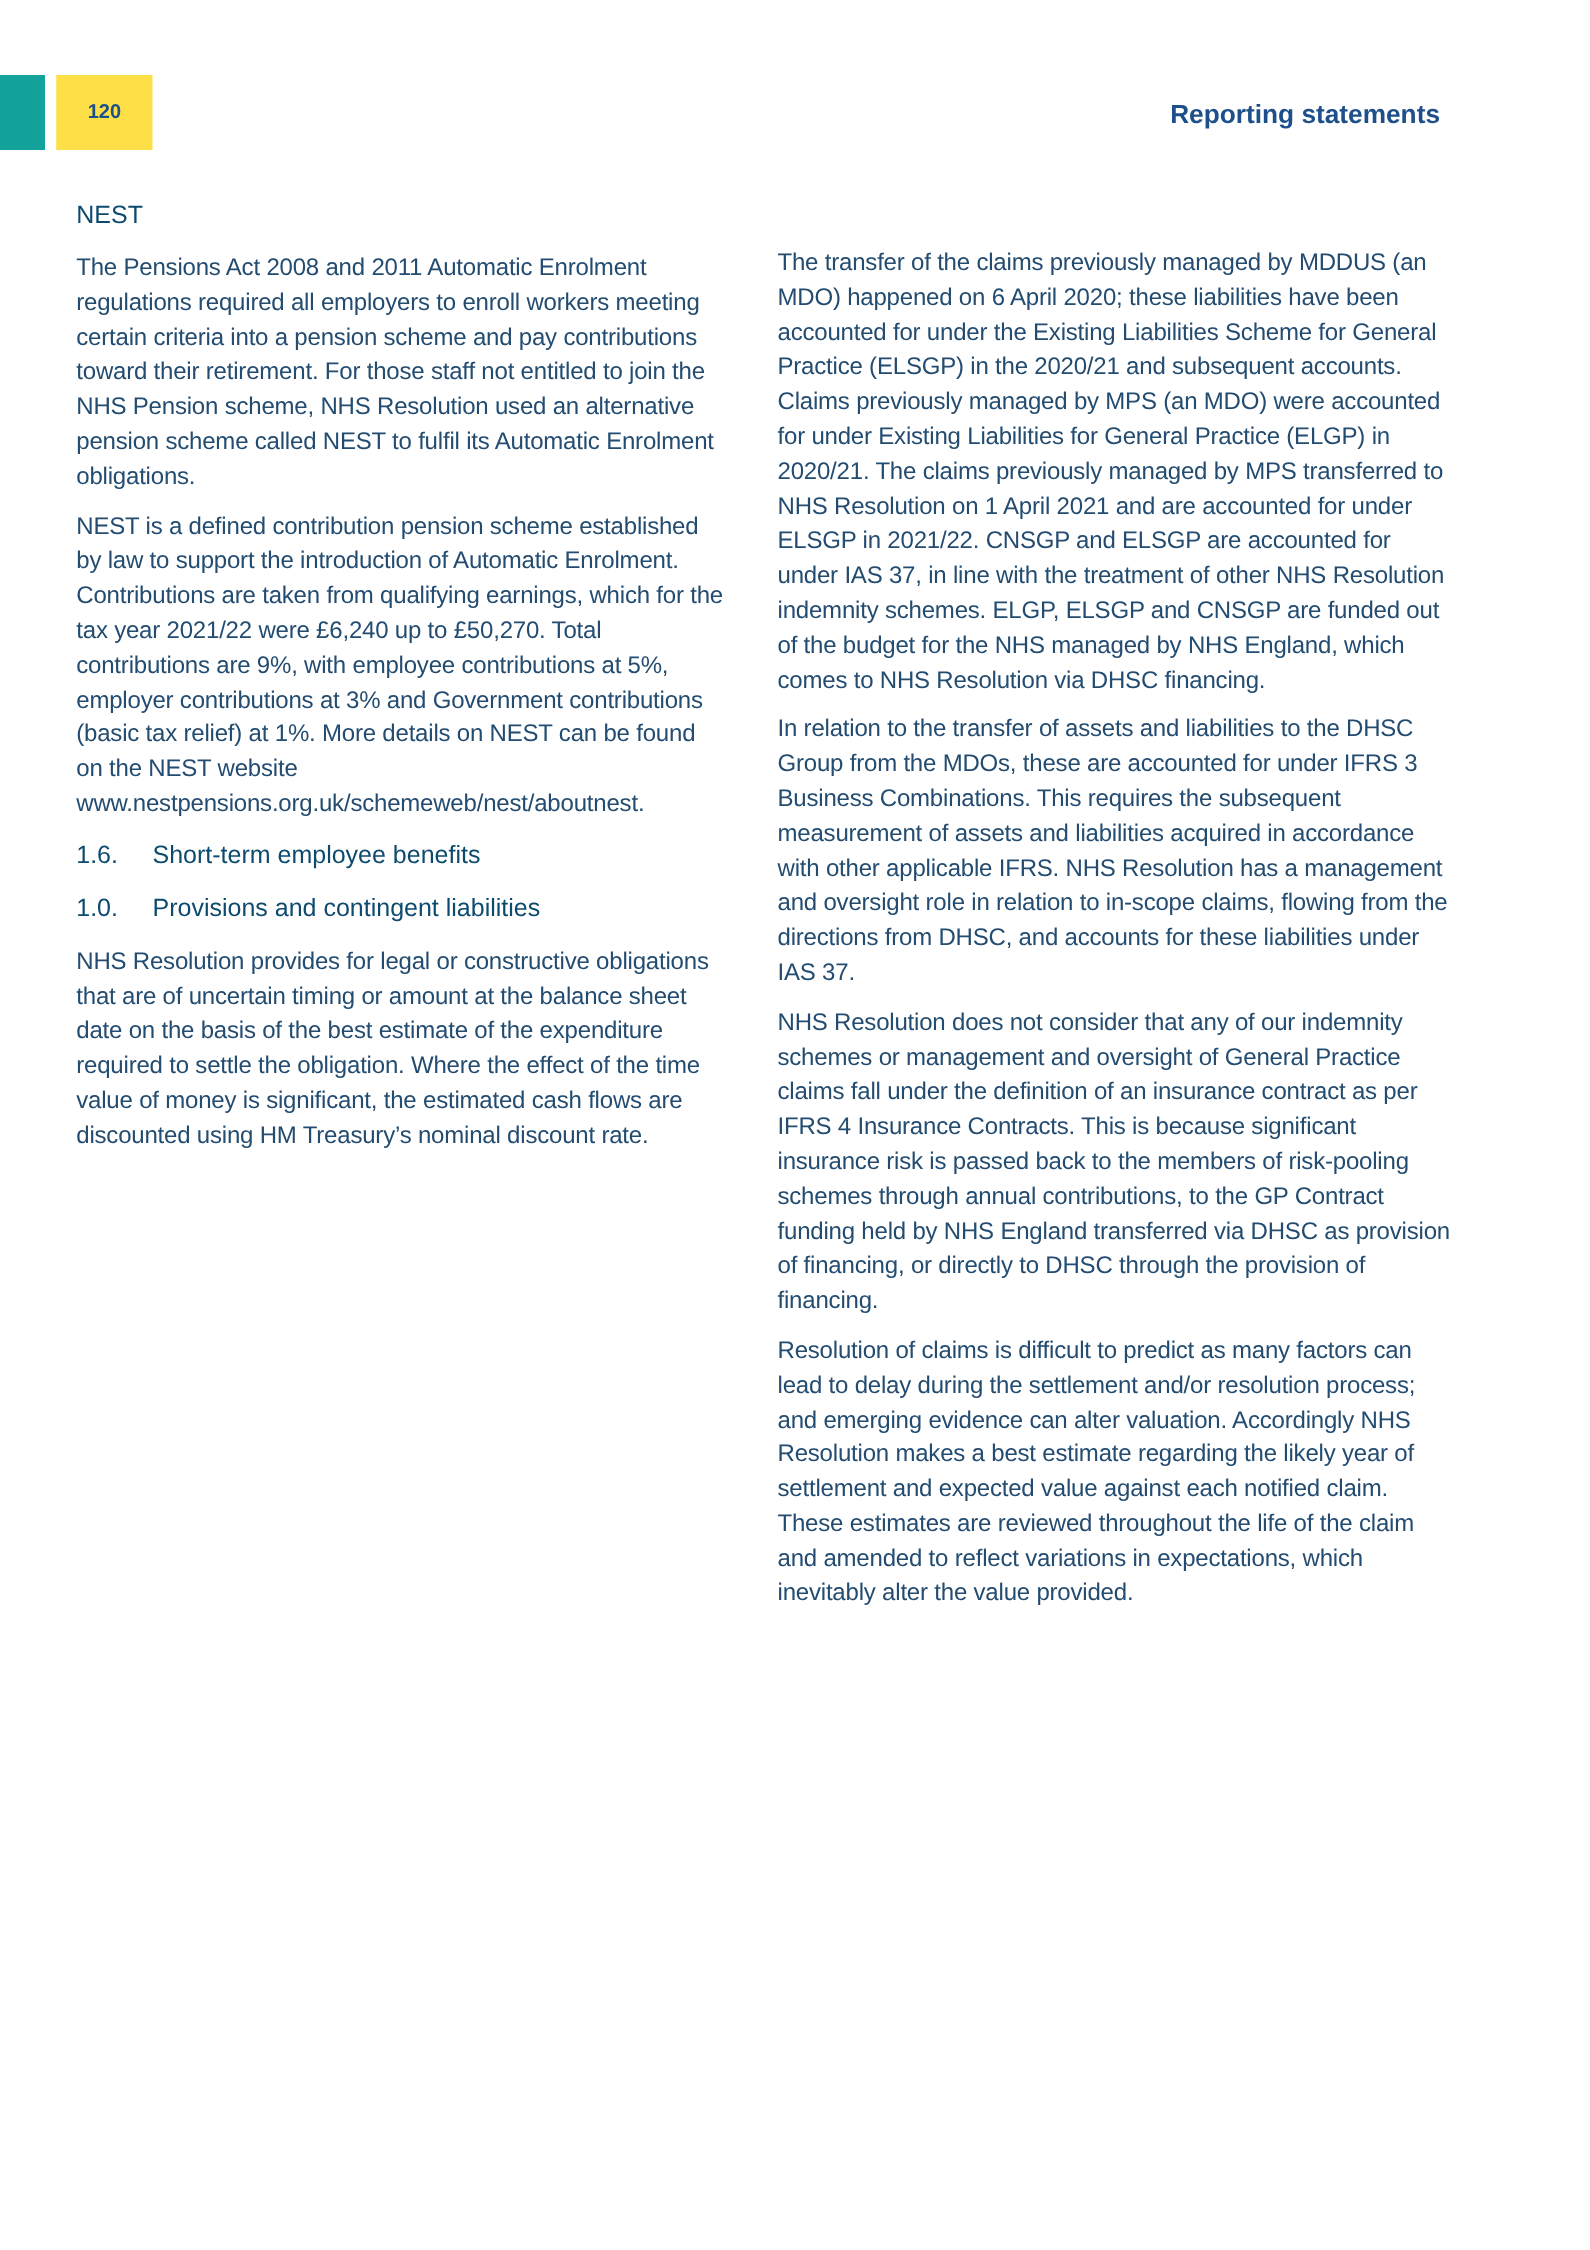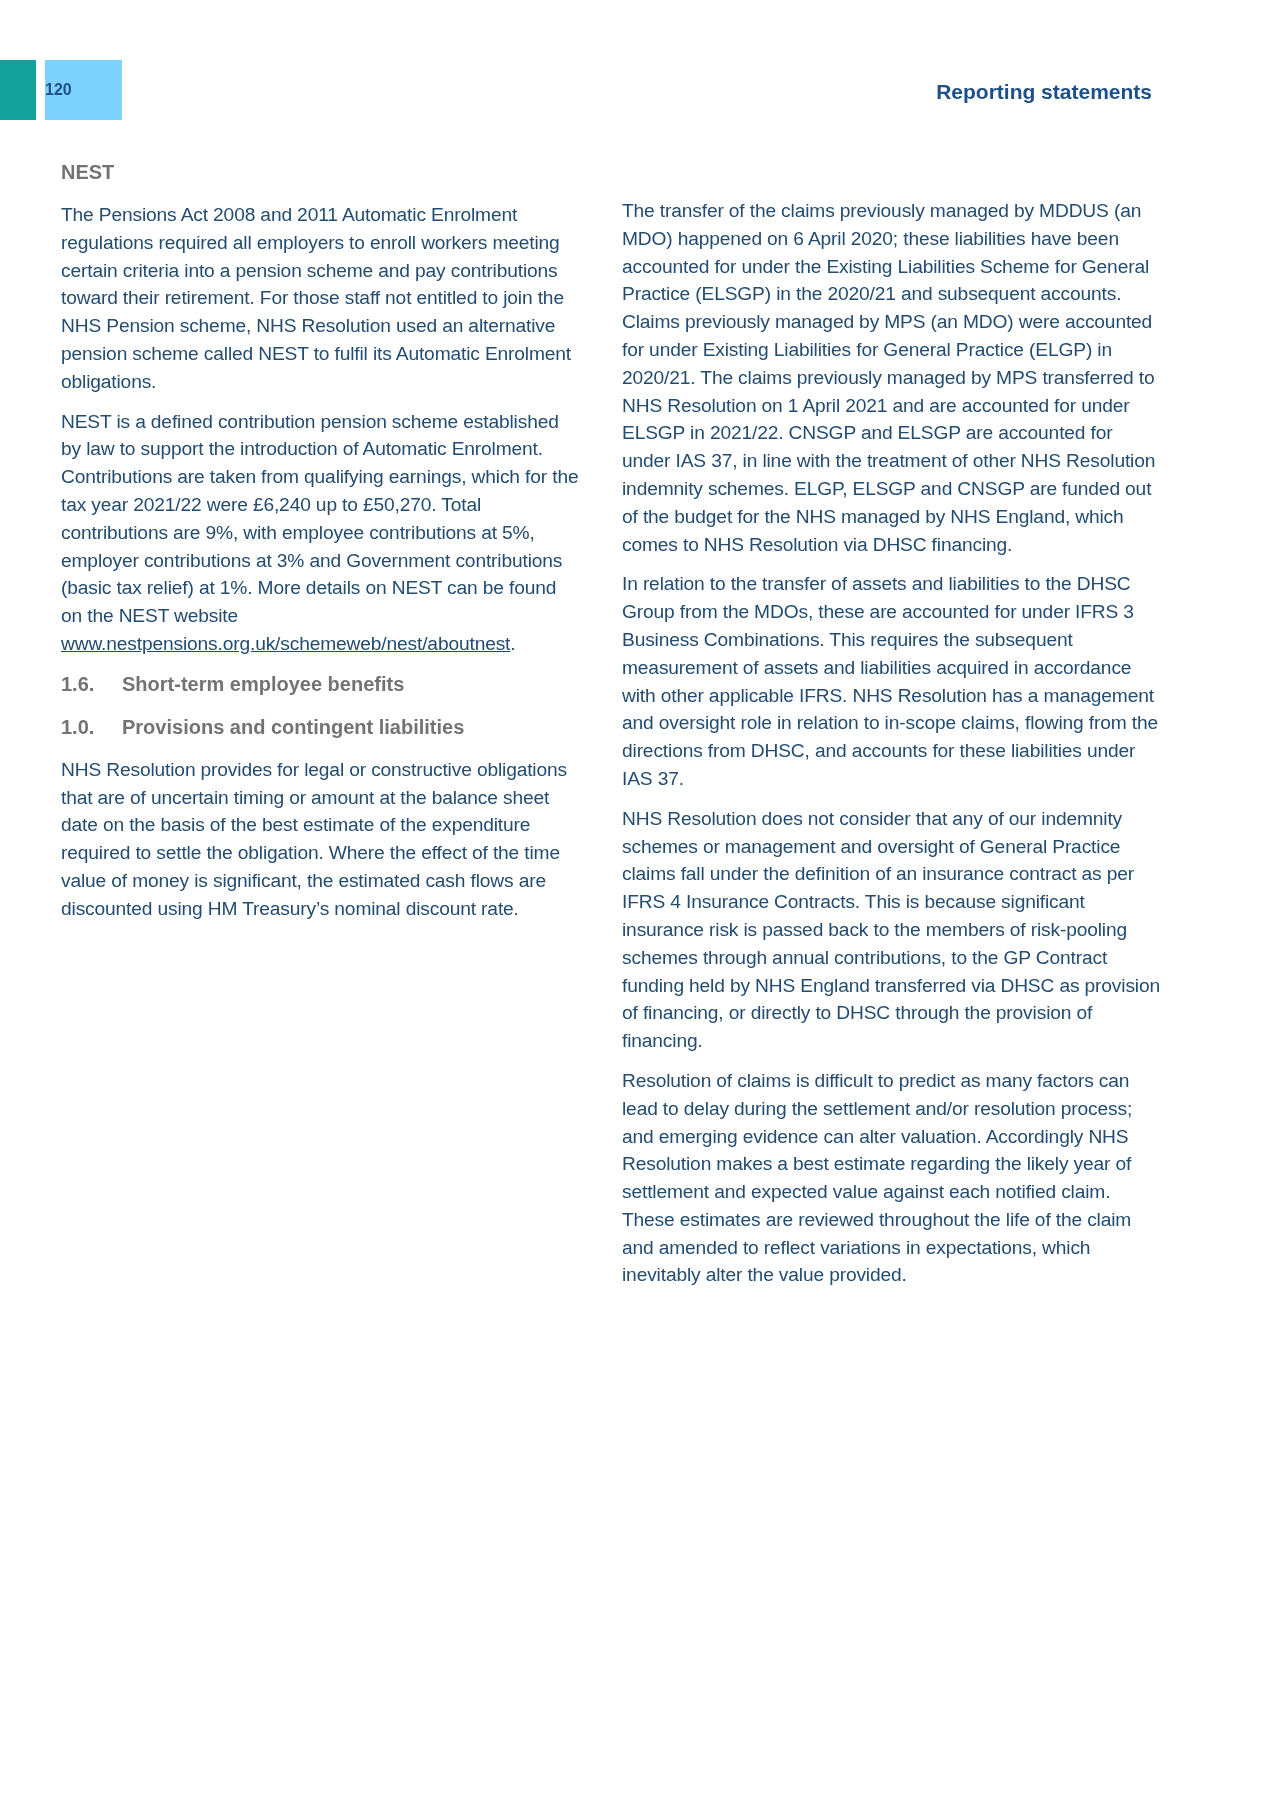--- a/index.html
+++ b/index.html
@@ -22,23 +22,24 @@
       width: 36px;
       height: 60px;
       background: #14a39a;
     }
     .page-num-box {
       position: absolute;
       left: 45px;
       top: 60px;
       width: 77px;
       height: 60px;
-      background: #7dd3fc;
+      background: #fde047;
       display: flex;
       align-items: center;
+      justify-content: center;
     }
     .page-num {
       font-size: 16px;
       font-weight: bold;
       color: #1d4f8a;
     }
     .section-header {
       position: absolute;
       right: 120px;
       top: 80px;
@@ -54,39 +55,38 @@
       left: 61px;
       width: 520px;
     }
     .col-right {
       left: 622px;
       width: 540px;
       margin-top: 39px;
     }
     .h-sub {
       font-size: 20px;
-      font-weight: bold;
-      color: #737373;
+      font-weight: normal;
+      color: #0c4a6e;
       margin: 0 0 15px 0;
       line-height: 28px;
     }
     .h-num {
       display: inline-block;
       width: 61px;
     }
     p {
       margin: 0 0 12px 0;
       font-size: 19.2px;
       line-height: 27.8px;
       color: #234c70;
       letter-spacing: -0.15px;
     }
     a.link {
       color: #234c70;
-      text-decoration: underline;
     }
   </style>
 </head>
 <body>
 
 <div class="teal-tab"></div>
 <div class="page-num-box">
   <span class="page-num">120</span>
 </div>
 <div class="section-header">Reporting statements</div>

